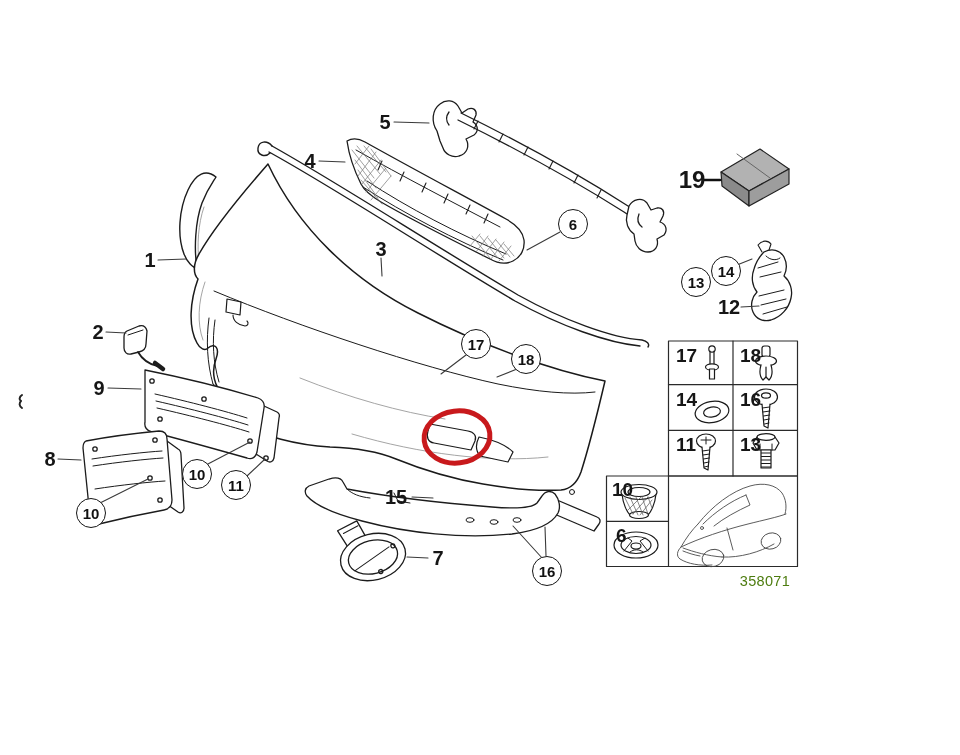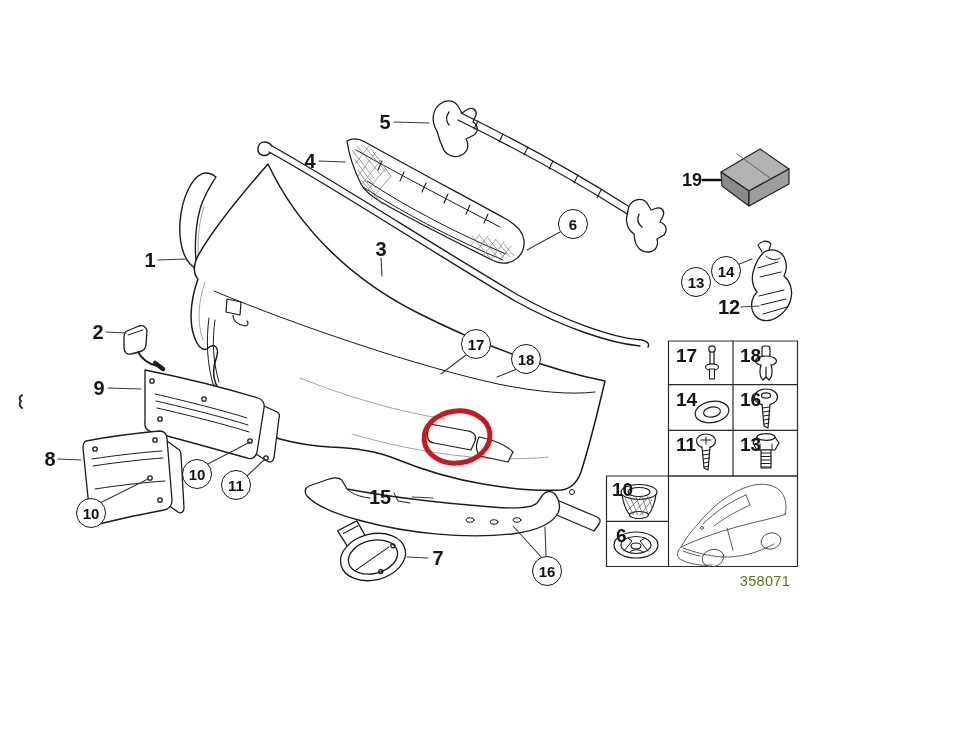--- a/index.html
+++ b/index.html
@@ -6,21 +6,21 @@
   #stage {
     position:relative; width:960px; height:755px; background:#ffffff;
     overflow:hidden; font-family:"Liberation Sans", sans-serif;
   }
   #stage svg { position:absolute; left:0; top:0; }
   .plbl {
     position:absolute; transform:translate(-50%,-50%);
     font:700 20px "Liberation Sans", sans-serif; color:#161616; line-height:1;
     white-space:nowrap;
   }
-  .plbl.heavy { font-weight:800; font-size:18px; }
+  .plbl.heavy { font-weight:800; font-size:24px; }
   .balloon {
     position:absolute; transform:translate(-50%,-50%);
     width:30px; height:30px; box-sizing:border-box;
     border:1.8px solid #161616; border-radius:50%; background:#ffffff;
     display:flex; align-items:center; justify-content:center;
     font:700 15px "Liberation Sans", sans-serif; color:#111; line-height:1;
   }
   .tnum {
     position:absolute; font:700 19px "Liberation Sans", sans-serif;
     color:#161616; line-height:1;
@@ -266,21 +266,21 @@
 
   <div class="plbl" style="left:150px;top:260px">1</div>
   <div class="plbl" style="left:98px;top:332px">2</div>
   <div class="plbl" style="left:381px;top:249px">3</div>
   <div class="plbl" style="left:310px;top:161px">4</div>
   <div class="plbl" style="left:385px;top:122px">5</div>
   <div class="plbl" style="left:438px;top:558px">7</div>
   <div class="plbl" style="left:50px;top:459px">8</div>
   <div class="plbl" style="left:99px;top:388px">9</div>
   <div class="plbl" style="left:729px;top:307px">12</div>
-  <div class="plbl" style="left:380px;top:497px">15</div>
+  <div class="plbl" style="left:396px;top:497px">15</div>
   <div class="plbl heavy" style="left:692px;top:180px">19</div>
 
   <div class="balloon" style="left:573px;top:224px">6</div>
   <div class="balloon" style="left:476px;top:344px">17</div>
   <div class="balloon" style="left:526px;top:359px">18</div>
   <div class="balloon" style="left:197px;top:474px">10</div>
   <div class="balloon" style="left:236px;top:485px">11</div>
   <div class="balloon" style="left:91px;top:513px">10</div>
   <div class="balloon" style="left:696px;top:282px">13</div>
   <div class="balloon" style="left:726px;top:271px">14</div>

